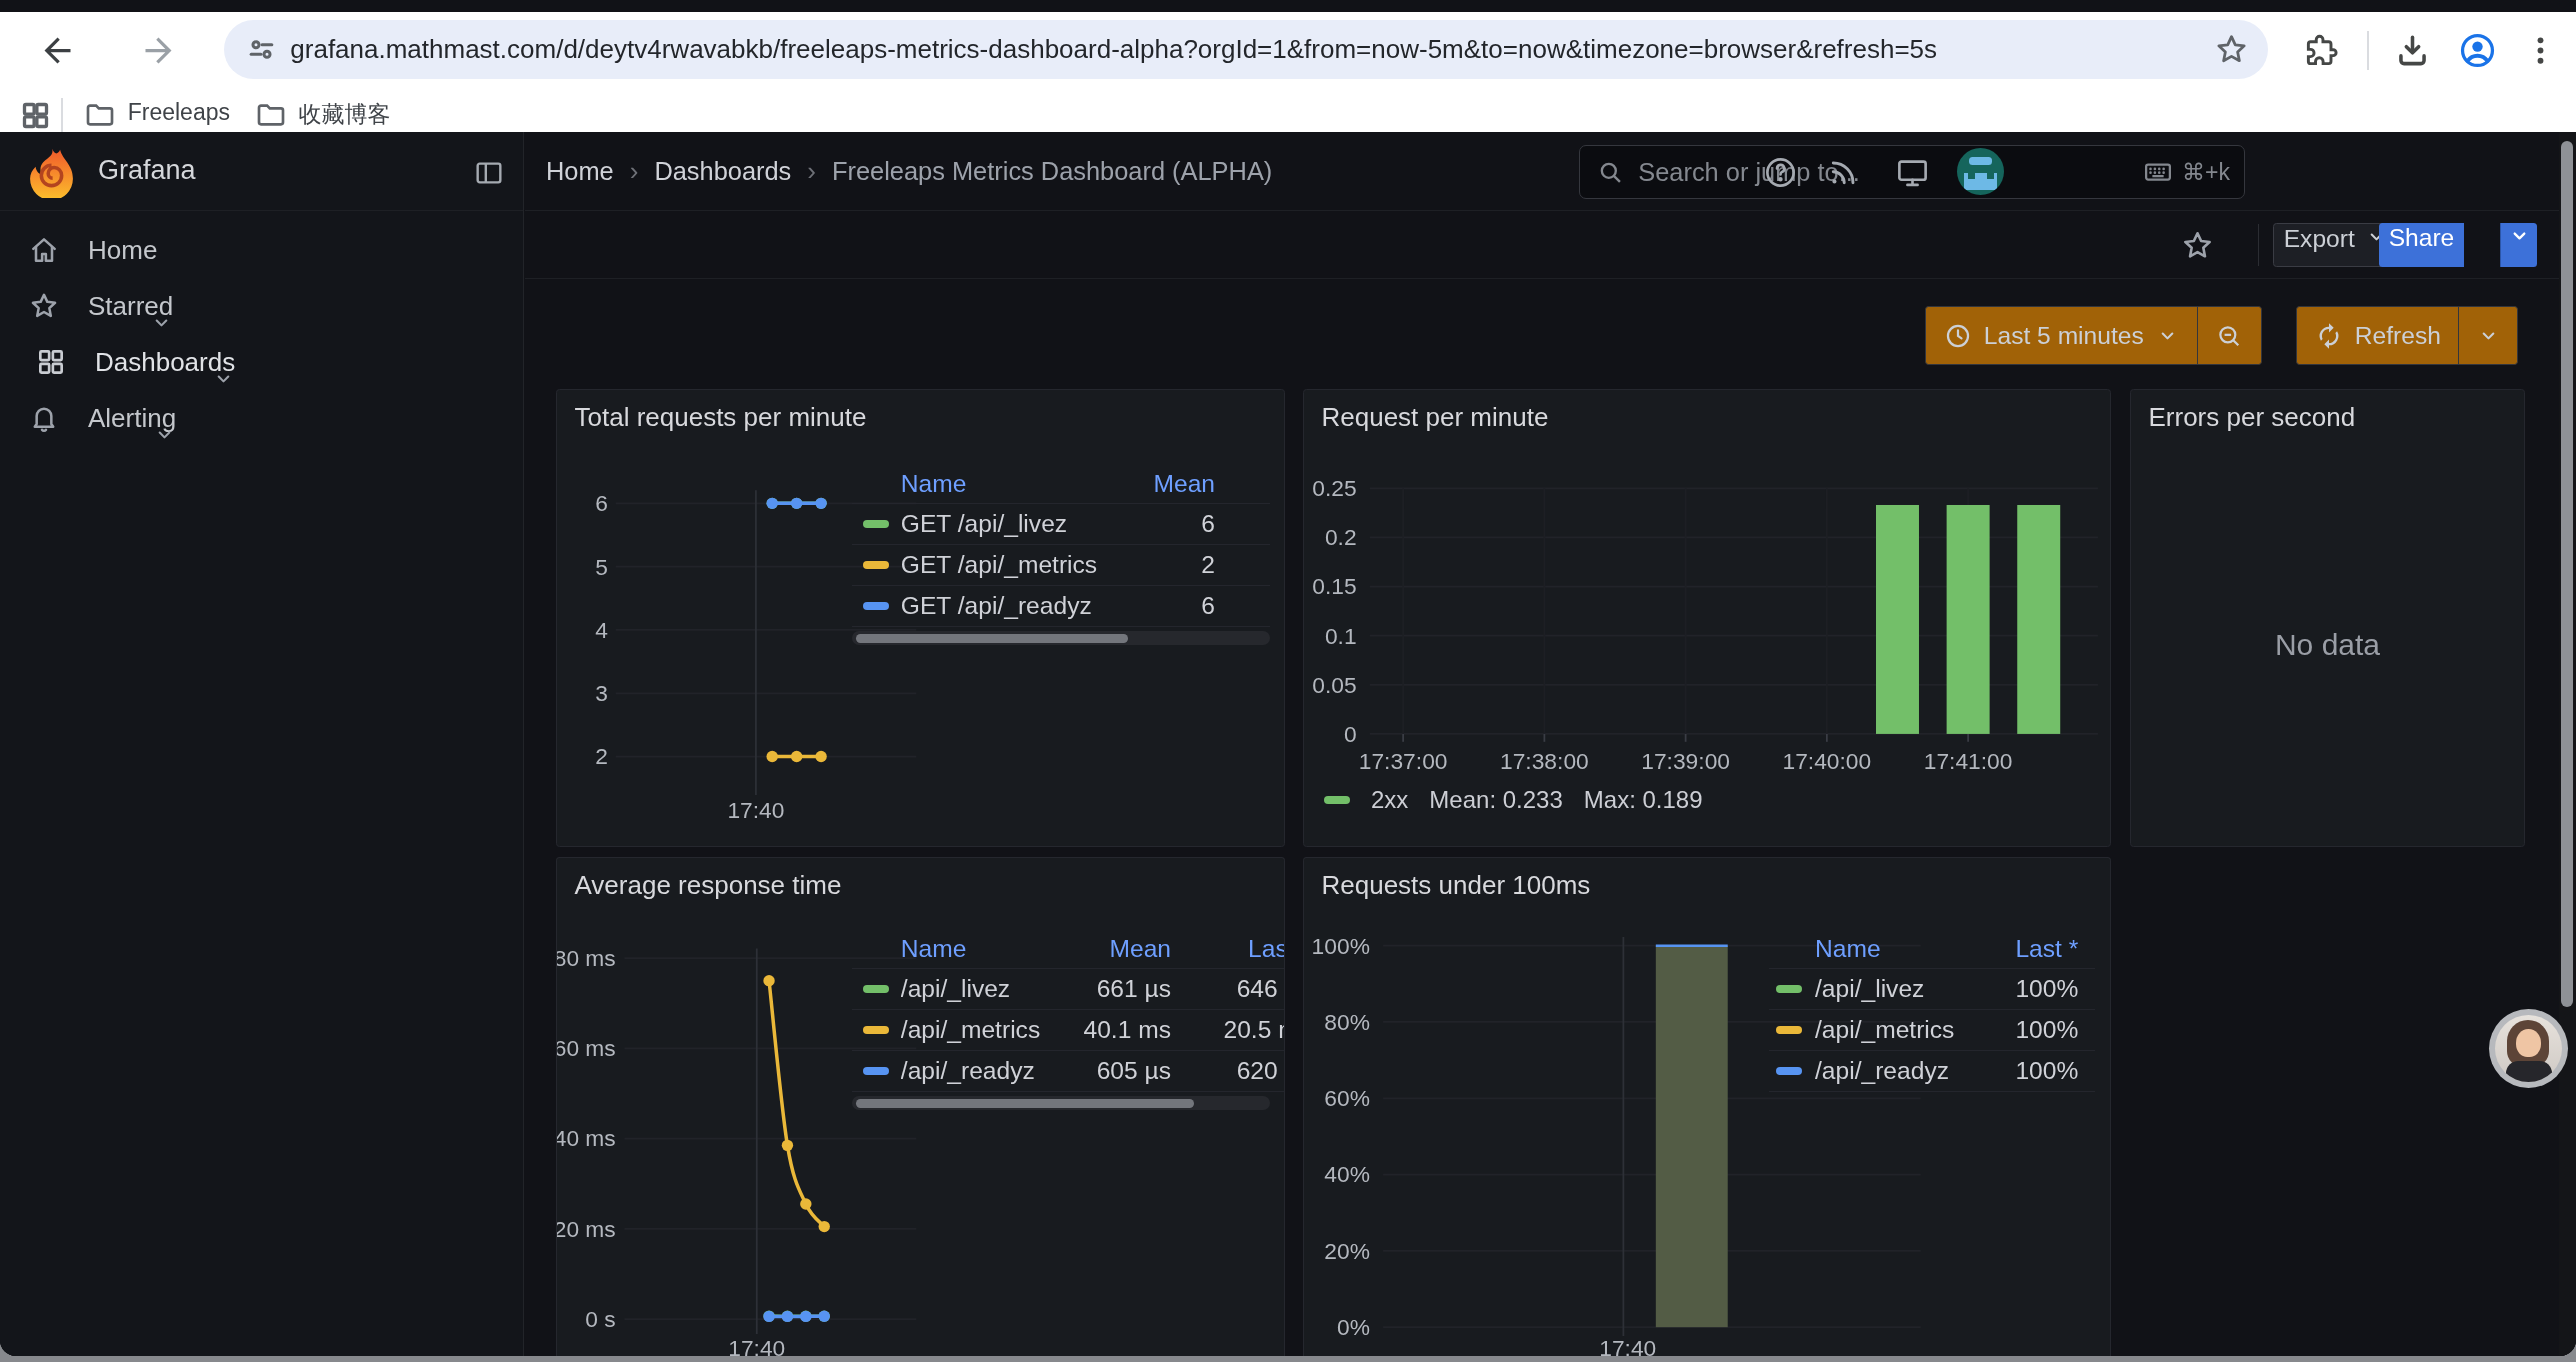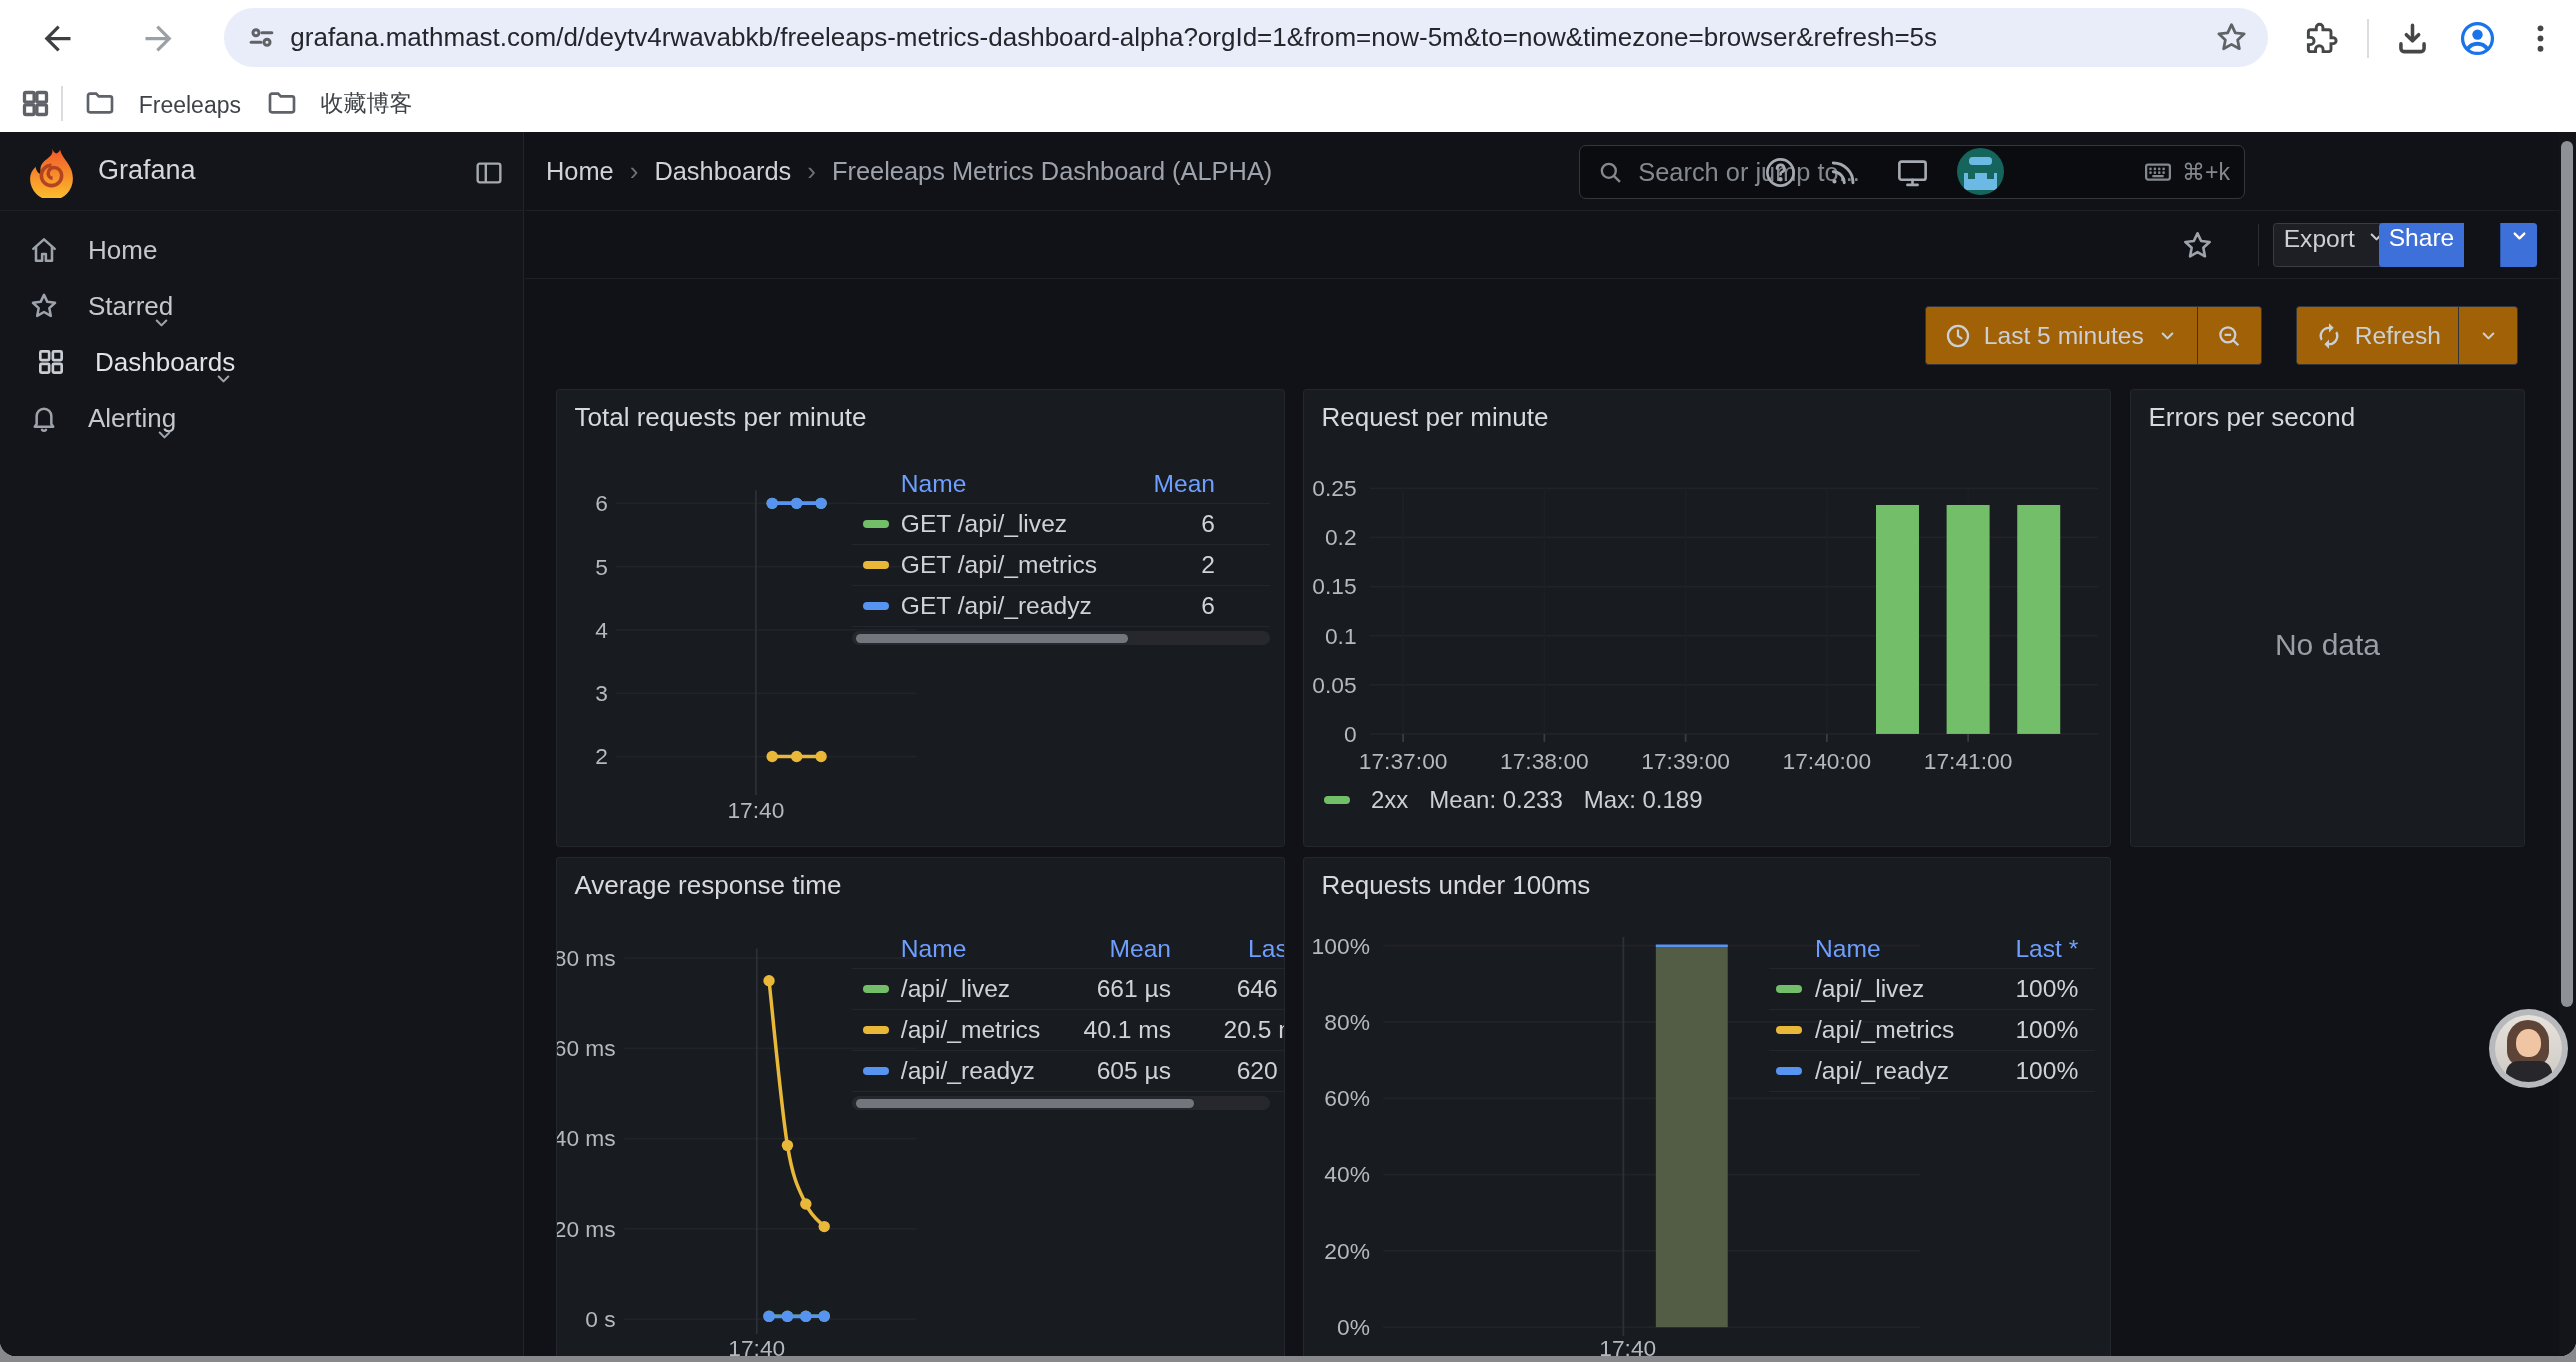--- a/index.html
+++ b/index.html
@@ -1,26 +1,26 @@
 <!DOCTYPE html>
 <html style="font-size:14px"><head>
 <meta charset="utf-8">
 <style>
   html,body{margin:0;padding:0;background:#87898d;width:2576px;height:1363px;font-family:"Liberation Sans","DejaVu Sans",sans-serif;-webkit-font-smoothing:antialiased;}
   *{box-sizing:border-box;}
   .window{position:absolute;left:0;top:0;width:2576px;height:1356px;border-radius:0 0 16px 16px;overflow:hidden;background:#111217;}
 
   
-  .chrome{position:absolute;left:0;top:0;width:2576px;height:172px;background:#ffffff;}
+  .chrome{position:absolute;left:0;top:12px;width:2576px;height:172px;background:#ffffff;}
   .toolbar{position:absolute;left:0;top:0;width:2576px;height:75px;}
   .tbtn{position:absolute;top:16px;width:44px;height:44px;display:flex;align-items:center;justify-content:center;color:#5f6368;border-radius:50%;}
   .url-pill{position:absolute;left:224px;top:8px;width:2044px;height:59px;background:#e8edf9;border-radius:30px;display:flex;align-items:center;}
   .url-input{flex:1;border:none;background:transparent;outline:none;font-size:26px;color:#23262b;font-family:"Liberation Sans","DejaVu Sans",sans-serif;padding:0;}
   .bookmarks{position:absolute;left:0;top:75px;width:2576px;height:56px;display:flex;align-items:center;}
-  .bm-item{display:flex;align-items:flex-end;gap:23px;color:#3f4348;font-size:23px;padding:5.3px 12.3px;border-radius:7px;}
+  .bm-item{display:flex;align-items:flex-start;gap:12px;color:#3f4348;font-size:23px;padding:5.3px 12.3px;border-radius:7px;}
   .bm-div{width:1.8px;height:35px;background:#dadce0;margin:0 8.8px;}
 
   
   .app{position:absolute;left:0;top:132px;width:2576px;height:1224px;background:#111217;}
   .sidebar{position:absolute;left:0;top:0;width:524px;height:100%;background:#13151a;border-right:0.9px solid #222429;}
   .brand-row{position:absolute;left:0;top:0;width:100%;height:79px;border-bottom:0.9px solid #1e2025;}
   .brand-text{position:absolute;left:98px;top:23px;font-size:27px;color:#d5d7db;font-weight:500;}
   .nav{position:absolute;left:0;top:90px;width:100%;}
   .nav-item{position:relative;height:56px;display:flex;align-items:center;padding-left:28px;color:#c4c7cc;font-size:26px;}
   .nav-item .nic{width:32px;height:32px;color:#9da2ab;margin-right:28px;flex:none;}

